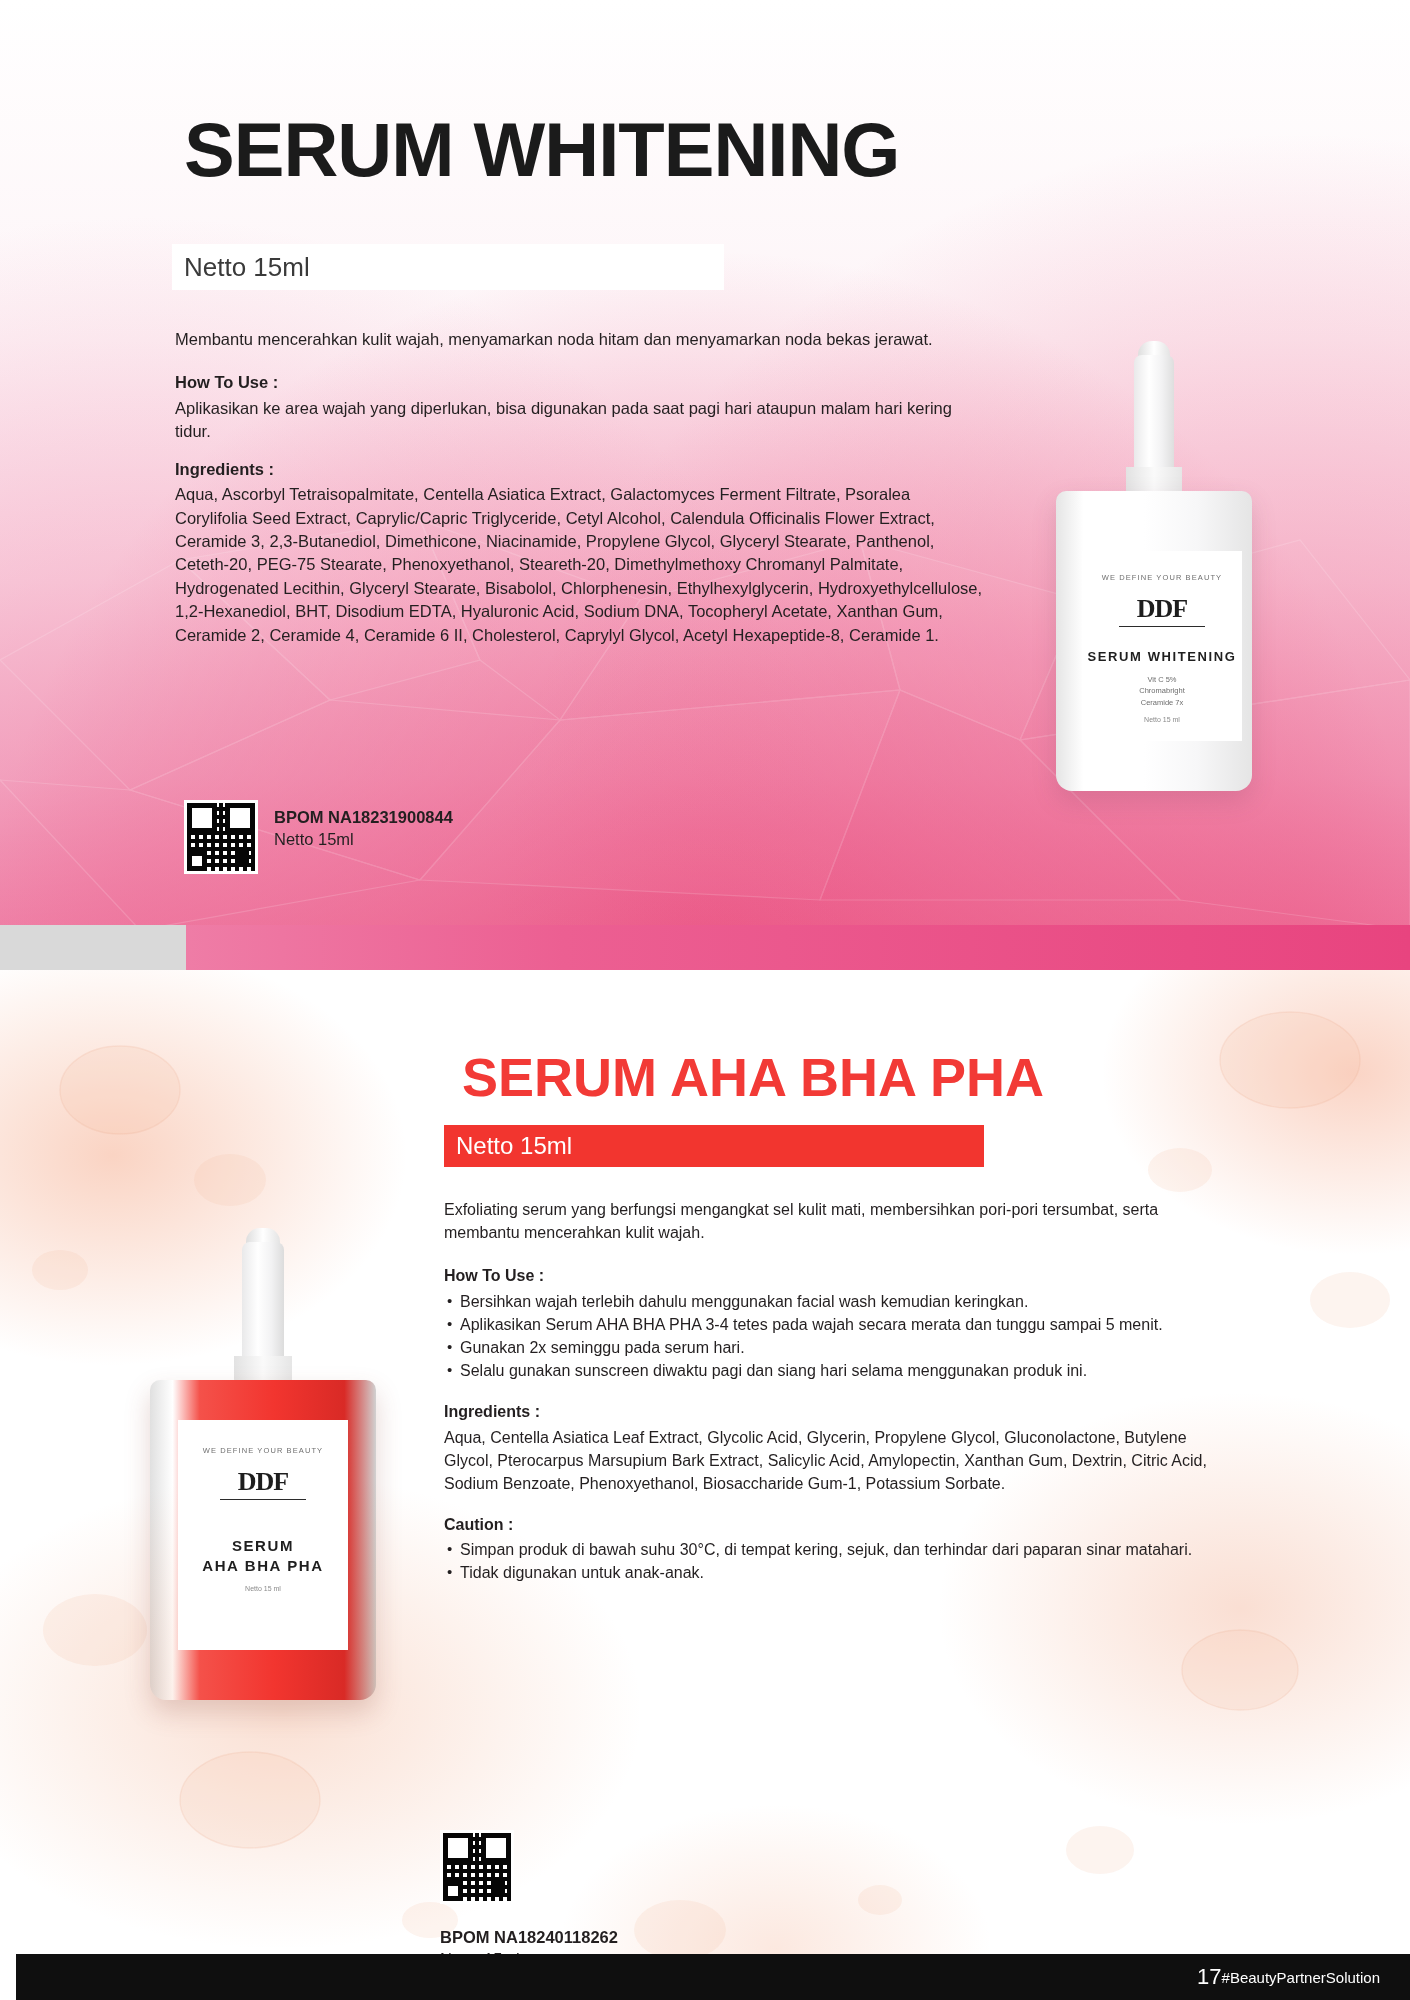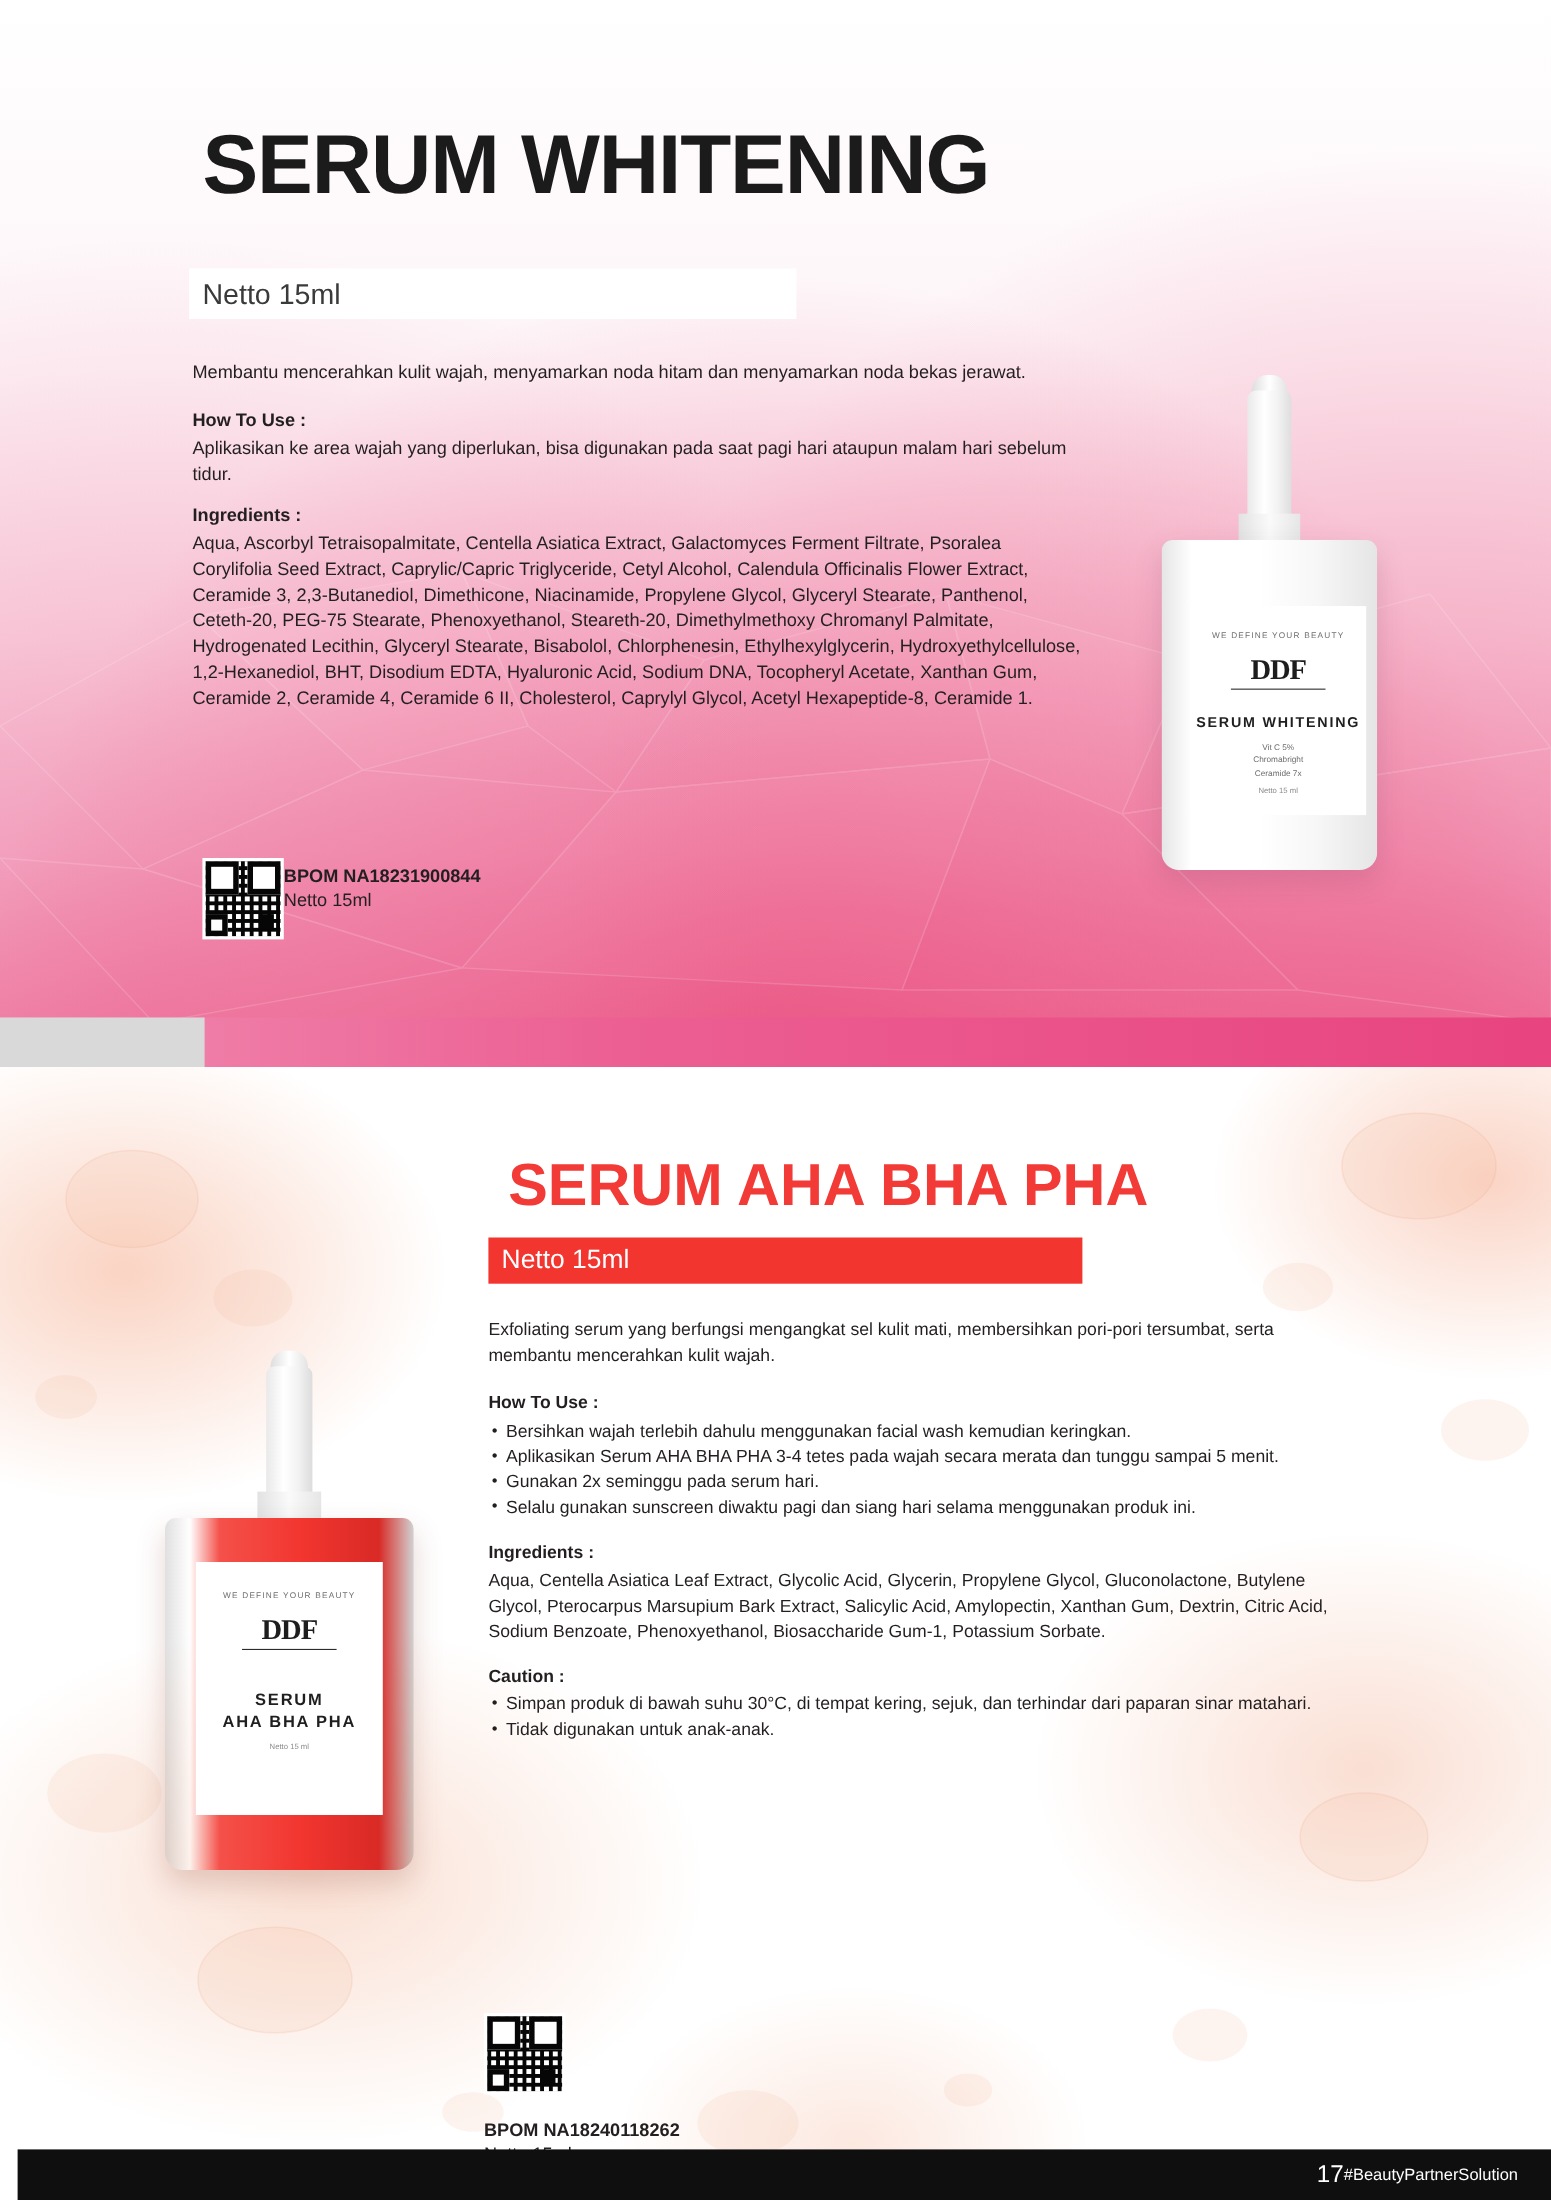--- a/index.html
+++ b/index.html
@@ -73,22 +73,22 @@
     width: 810px;
     font-size: 16.5px;
     line-height: 1.42;
     color:#231f20;
   }
   .body-top p { margin: 0 0 14px 0; }
   .body-top .lead { margin-bottom: 20px; }
   .body-top .hdr { font-weight: bold; margin-bottom: 2px; }
 
   .bpom-top {
-    position:absolute; left:184px; top:780px;
-    display:flex; align-items:flex-start; 
+    position:absolute; left:184px; top:800px;
+    display:flex; align-items:flex-start; gap:16px;
   }
   .bpom-text { font-size:16.5px; line-height:1.35; color:#231f20; padding-top:6px; }
   .bpom-text .b1 { font-weight:bold; }
 
   
   .qr {
     width: 74px; height: 74px;
     background:#fff;
     padding:3px;
     border: none;
@@ -278,21 +278,21 @@
       </g>
     </svg>
 
     <h1 class="title-top">SERUM WHITENING</h1>
 
     <div class="netto-top">Netto 15ml</div>
 
     <div class="body-top">
       <p class="lead">Membantu mencerahkan kulit wajah, menyamarkan noda hitam dan menyamarkan noda bekas jerawat.</p>
       <p class="hdr">How To Use :</p>
-      <p>Aplikasikan ke area wajah yang diperlukan, bisa digunakan pada saat pagi hari ataupun malam hari sebelum tidur.</p>
+      <p>Aplikasikan ke area wajah yang diperlukan, bisa digunakan pada saat pagi hari ataupun malam hari kering tidur.</p>
       <p class="hdr">Ingredients :</p>
       <p>Aqua, Ascorbyl Tetraisopalmitate, Centella Asiatica Extract, Galactomyces Ferment Filtrate, Psoralea Corylifolia Seed Extract, Caprylic/Capric Triglyceride, Cetyl Alcohol, Calendula Officinalis Flower Extract, Ceramide 3, 2,3-Butanediol, Dimethicone, Niacinamide, Propylene Glycol, Glyceryl Stearate, Panthenol, Ceteth-20, PEG-75 Stearate, Phenoxyethanol, Steareth-20, Dimethylmethoxy Chromanyl Palmitate, Hydrogenated Lecithin, Glyceryl Stearate, Bisabolol, Chlorphenesin, Ethylhexylglycerin, Hydroxyethylcellulose, 1,2-Hexanediol, BHT, Disodium EDTA, Hyaluronic Acid, Sodium DNA, Tocopheryl Acetate, Xanthan Gum, Ceramide 2, Ceramide 4, Ceramide 6 II, Cholesterol, Caprylyl Glycol, Acetyl Hexapeptide-8, Ceramide 1.</p>
     </div>
 
     <div class="bpom-top">
       <div class="qr">
         <div class="grid">
             <div class="g2"></div>
             <div class="g3"></div>
           </div>

